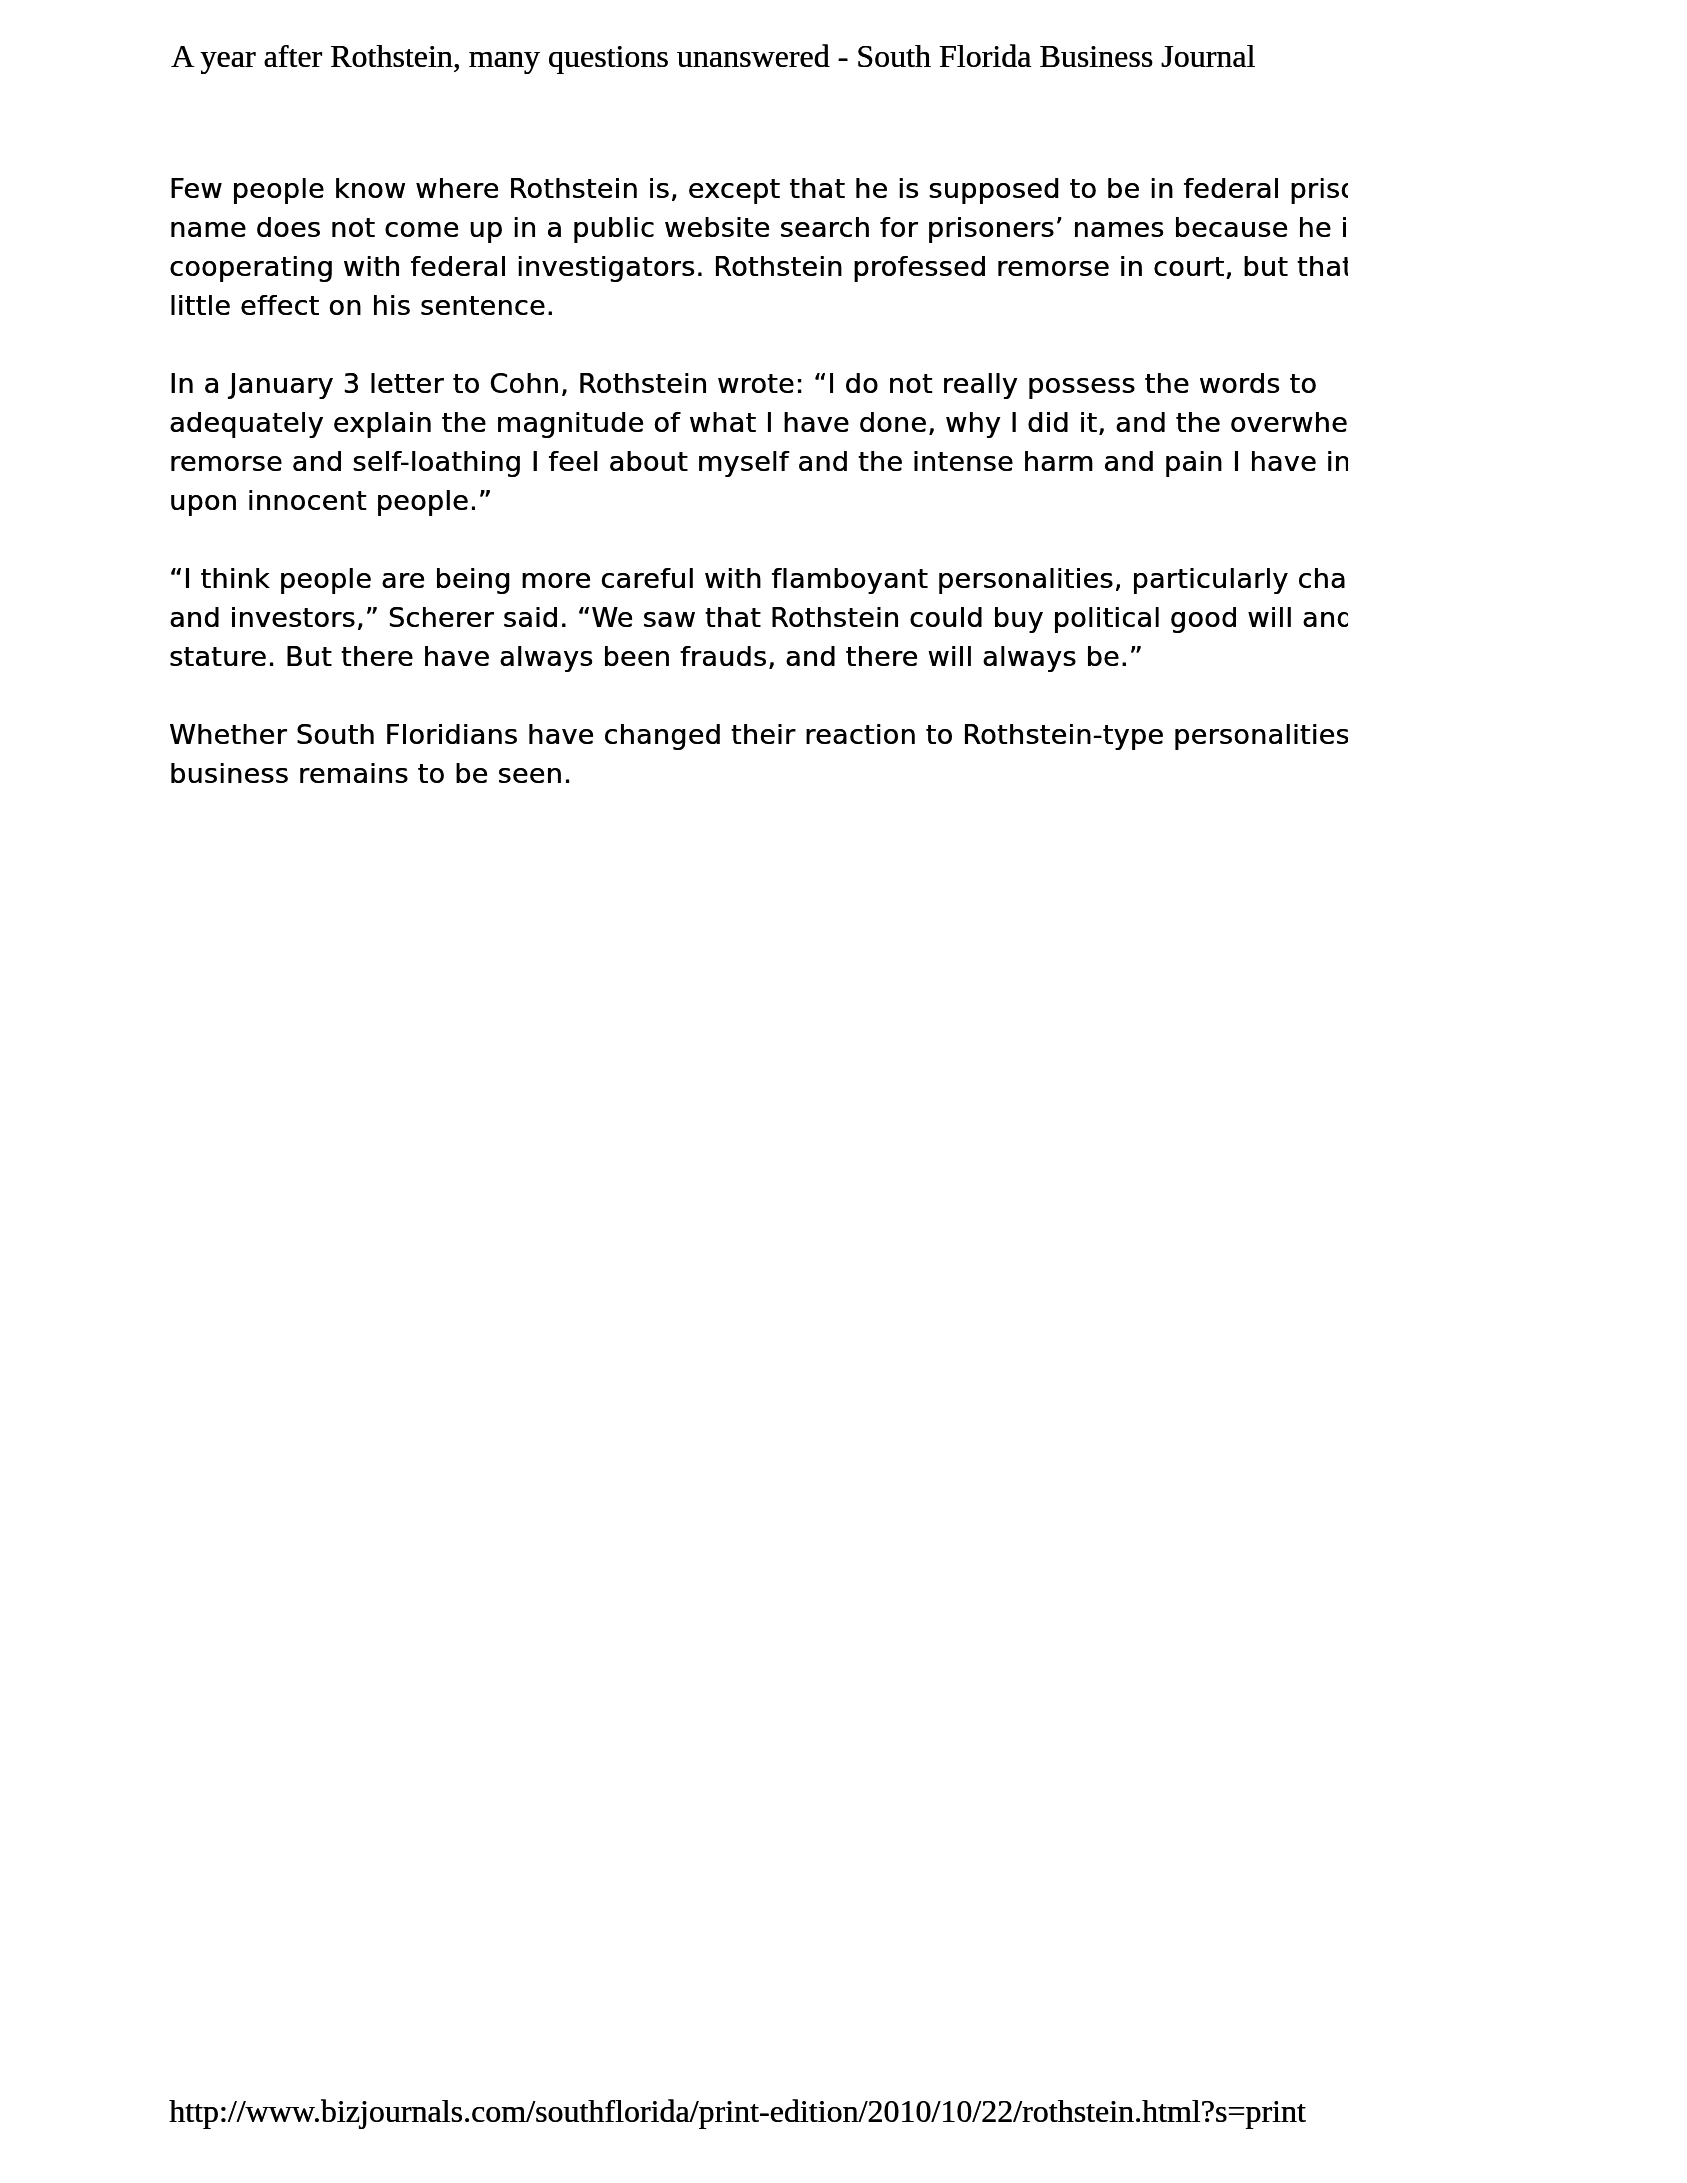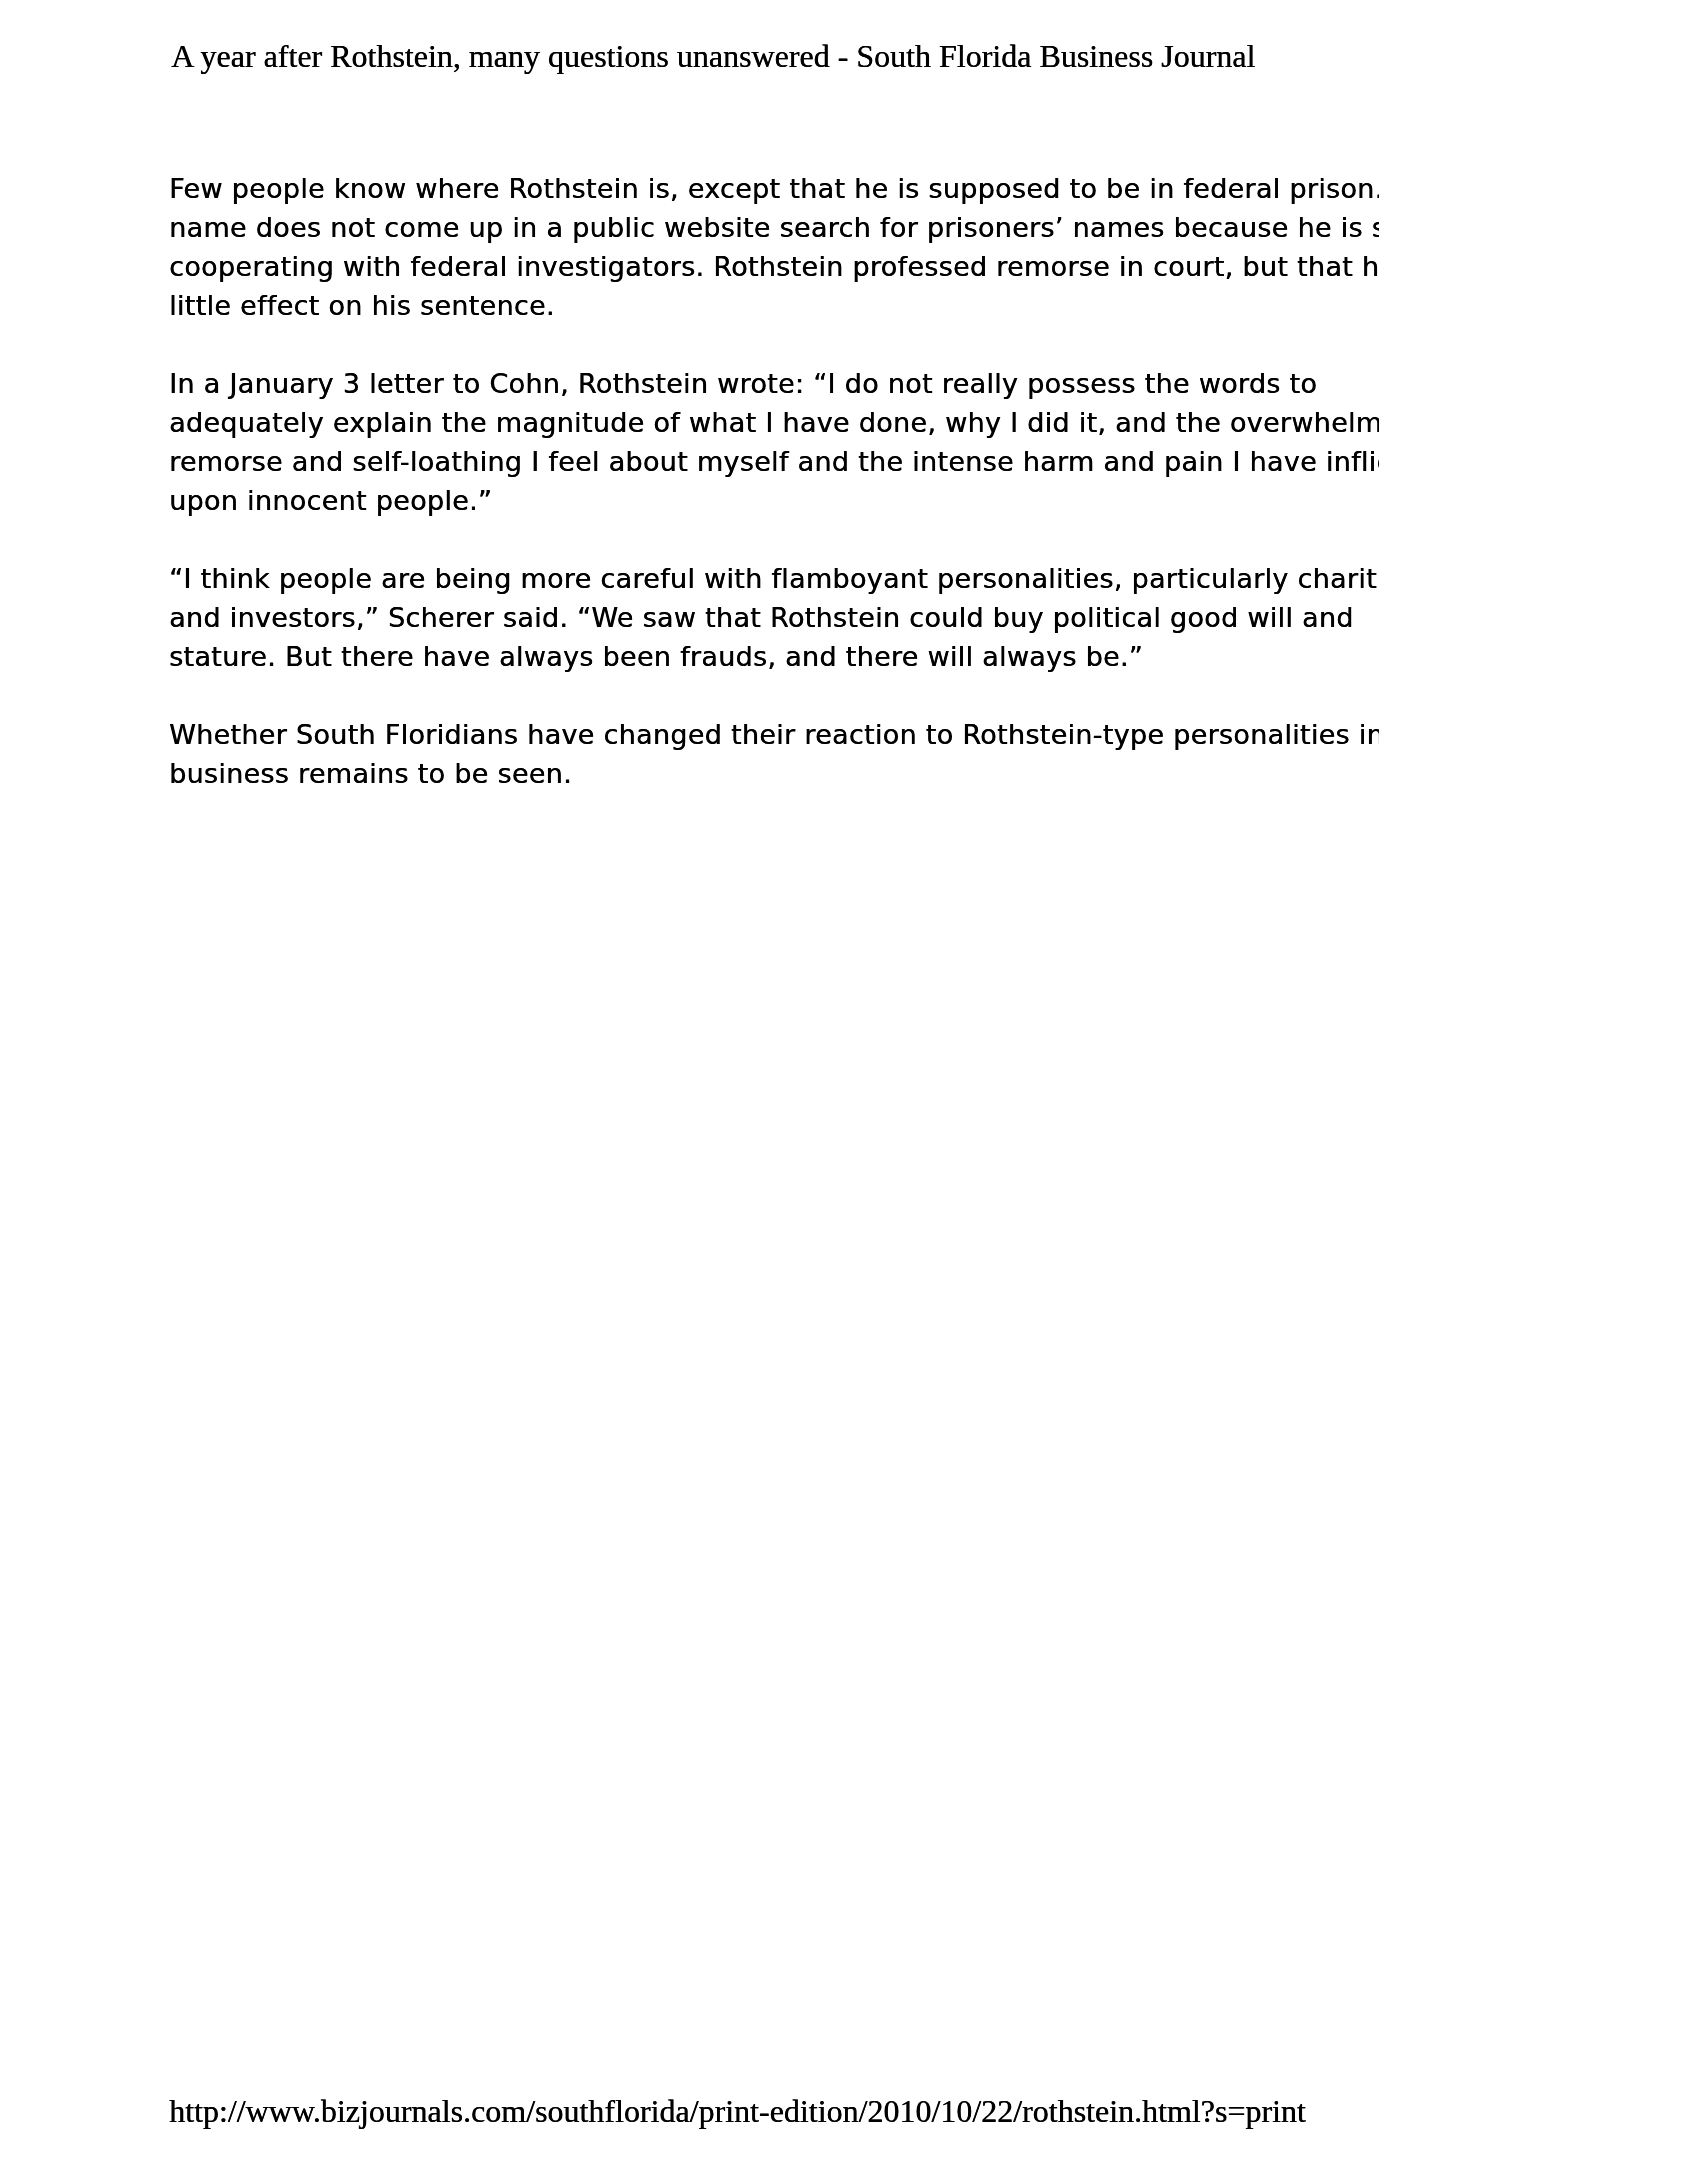--- a/index.html
+++ b/index.html
@@ -8,21 +8,20 @@
     background: #ffffff;
   }
 
   .page {
     position: relative;
     width: 1348px;
     height: 2183px;
     background: #ffffff;
     color: #000000;
     overflow: hidden;
-    padding-left: 31px;
   }
 
   
   .ink {
     text-shadow: 0.4px 0.3px 0 currentColor;
   }
 
   .page-header {
     position: absolute;
     top: 38px;

